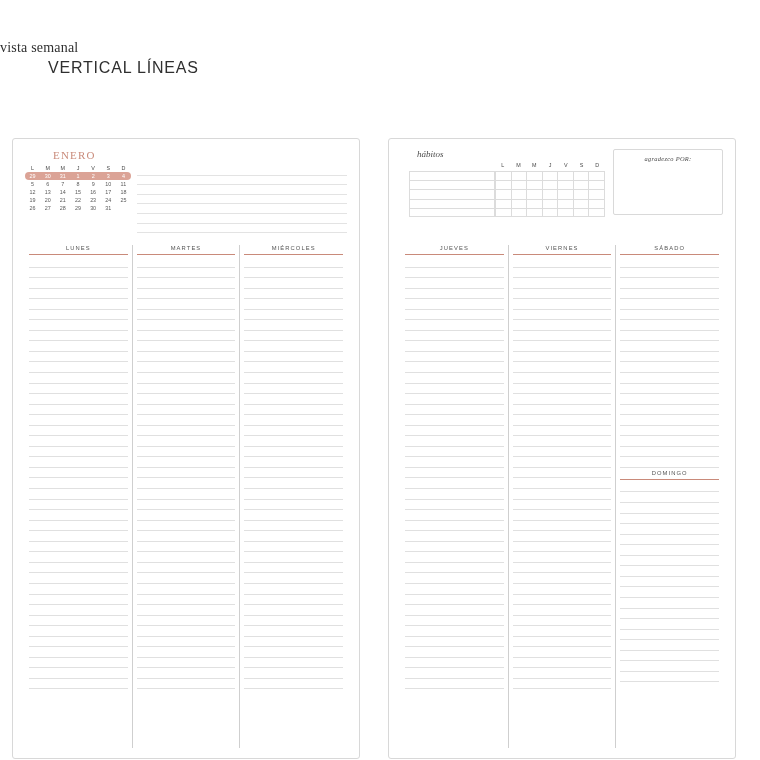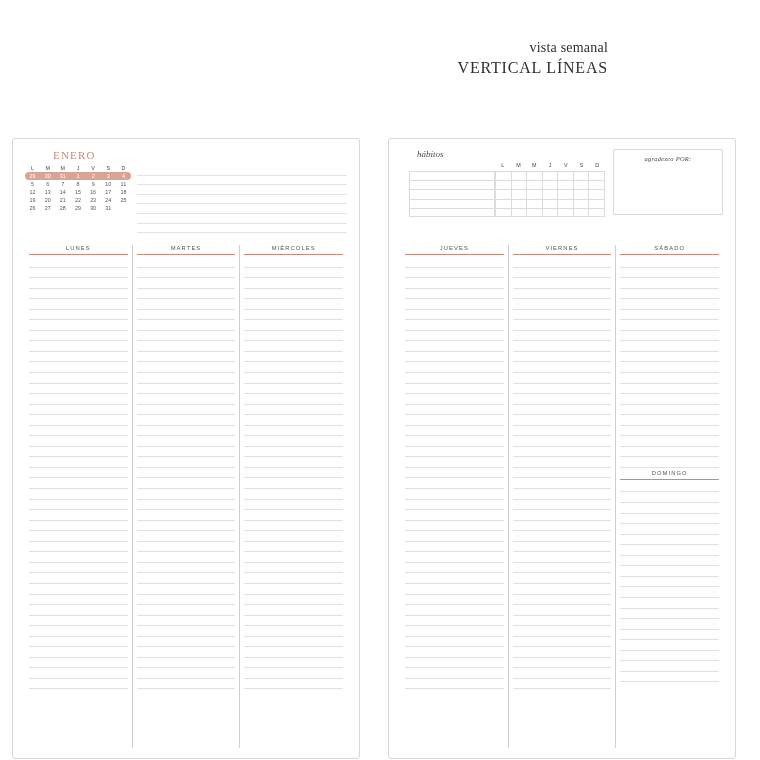--- a/index.html
+++ b/index.html
@@ -6,34 +6,35 @@
   body{
     width:760px;height:760px;
     background:#ffffff;
     font-family:"Liberation Sans", sans-serif;
     color:#3a3a3a;
     position:relative;
     overflow:hidden;
   }
   .header{
     position:absolute;top:40px;left:0;width:608px;
-    text-align:right;
+    text-align:left;
   }
   .header .line1{
     font-family:"Liberation Serif", serif;
     font-size:14px;
     color:#2f2f2f;
     letter-spacing:0.2px;
   }
   .header .line2{
-    font-family:Liberation Serif, serif;
+    font-family:Liberation Sans, sans-serif;
     font-size:16px;
     color:#2f2f2f;
     letter-spacing:0.8px;
     margin-top:3px;
+    padding-left:48px;
   }
 
   
   .page{
     position:absolute;
     top:138px;
     width:348px;
     height:621px;
     background:#fff;
     border:1px solid #d8d8d8;

